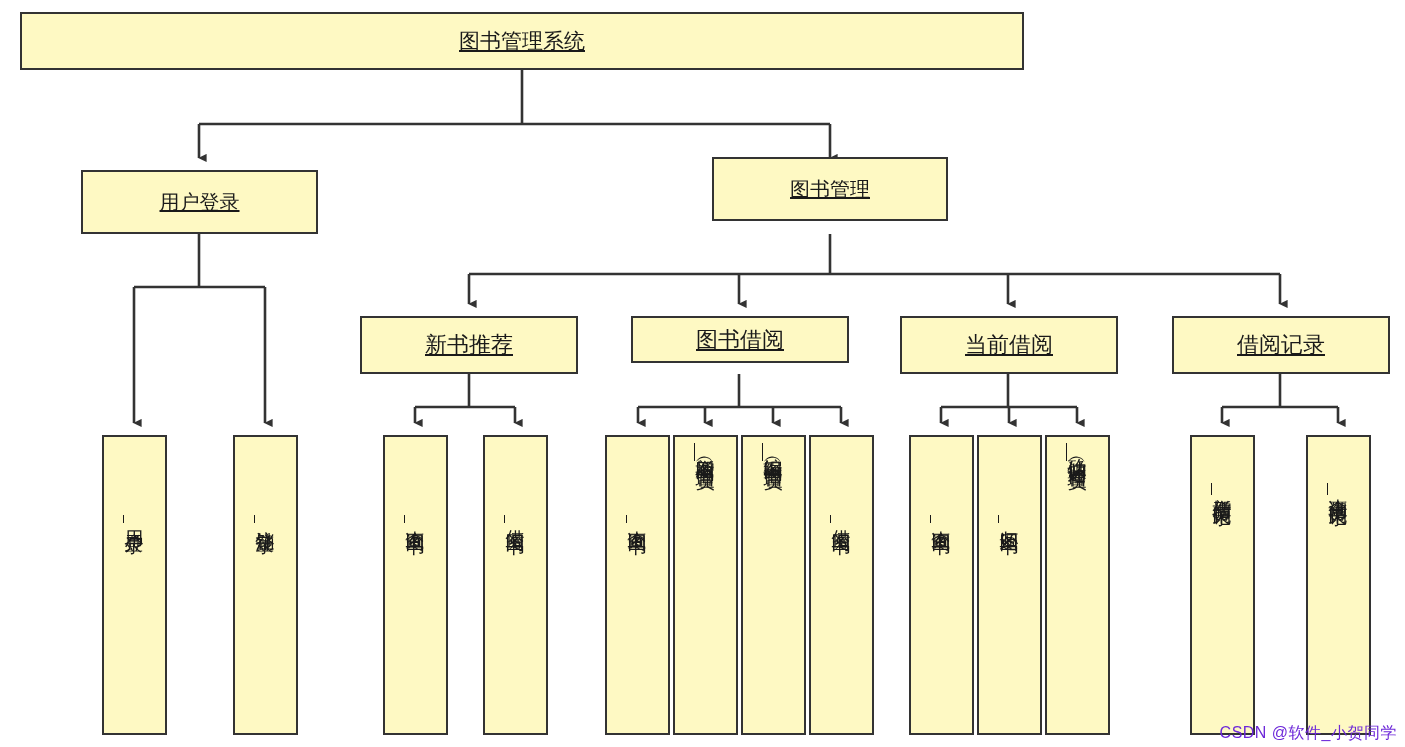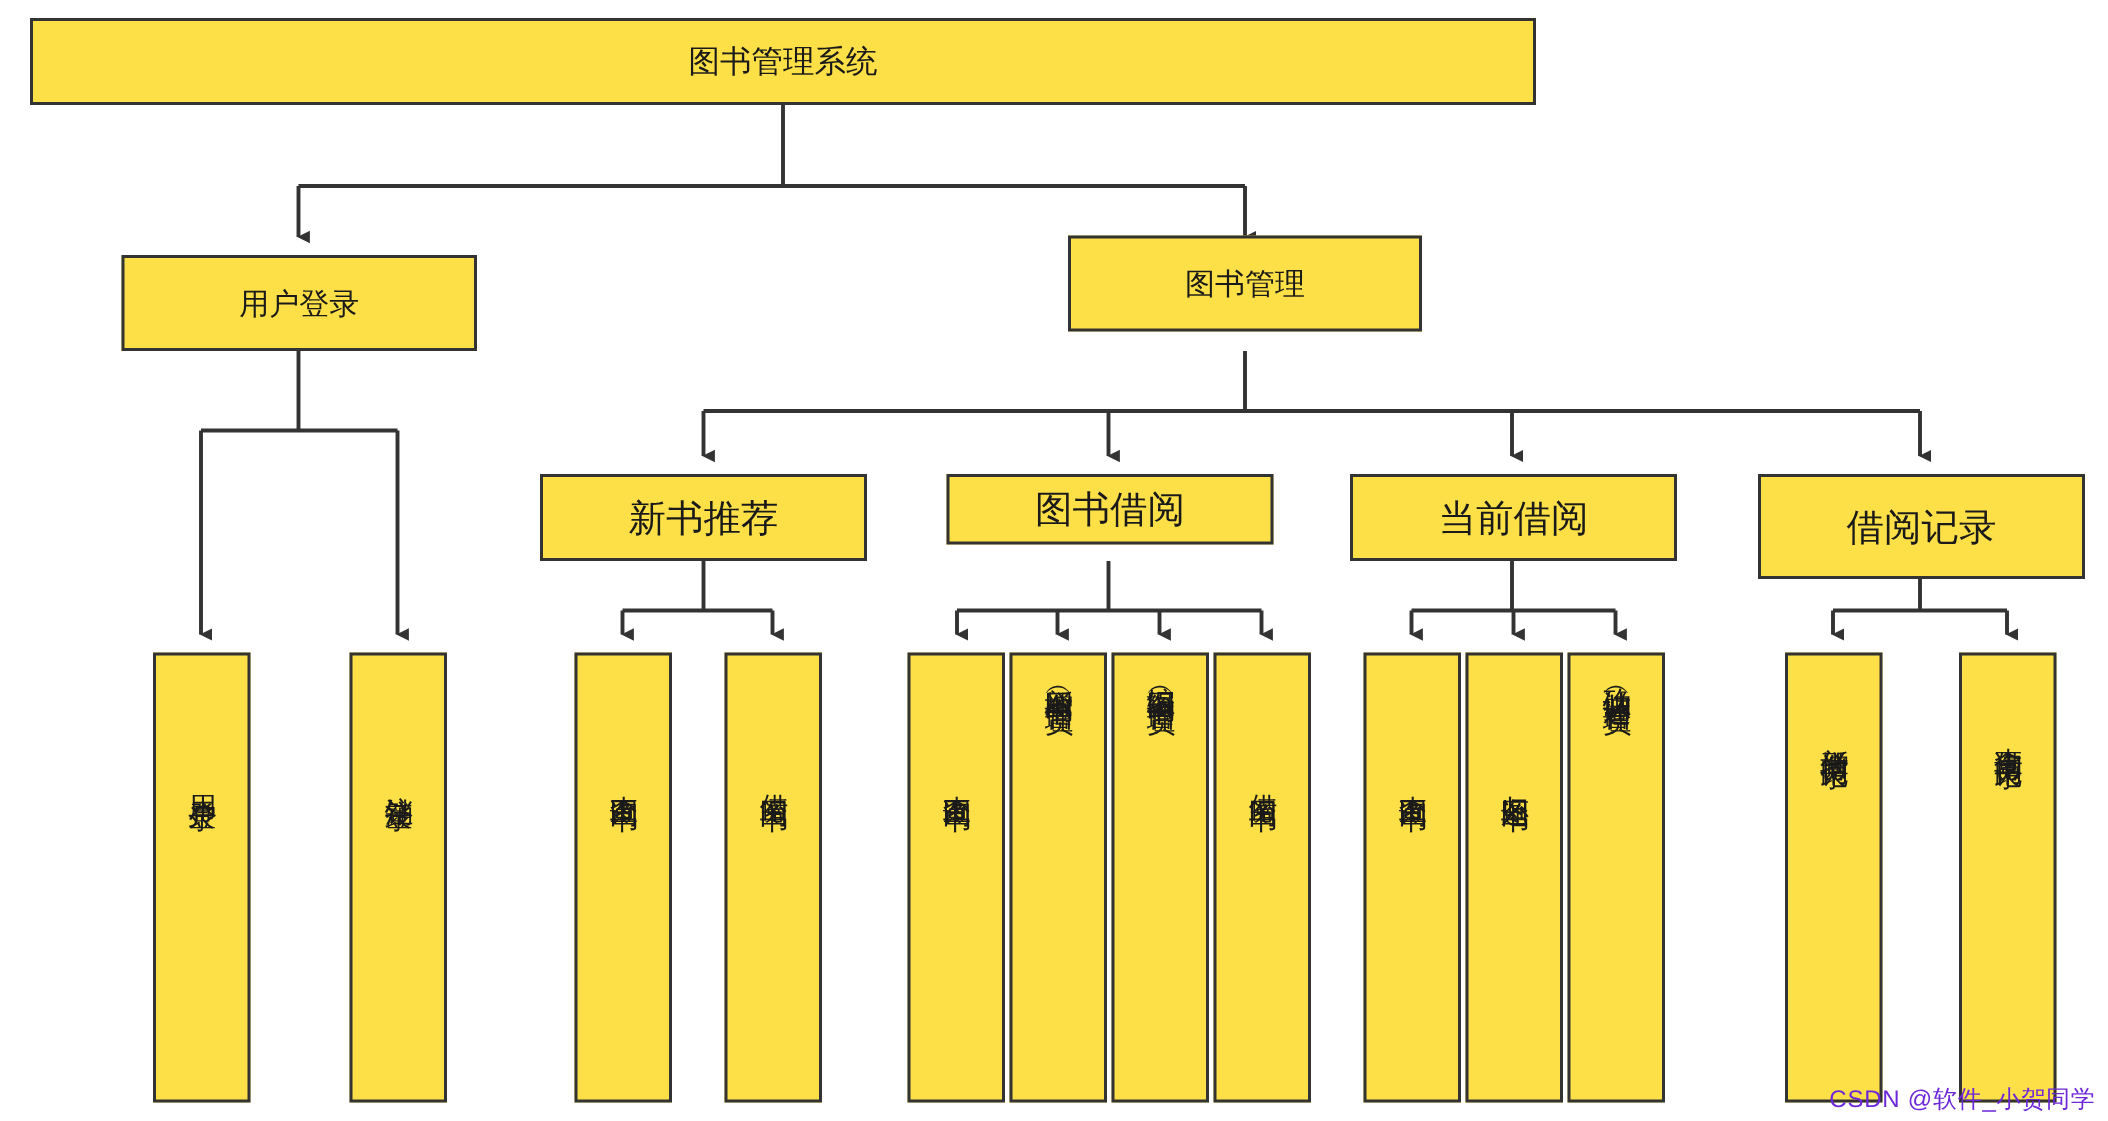--- a/index.html
+++ b/index.html
@@ -22,35 +22,36 @@
     position: absolute;
     left: 0;
     top: 0;
     width: 1405px;
     height: 747px;
     pointer-events: none;
   }
   .node {
     position: absolute;
     box-sizing: border-box;
-    background: #fde047;
+    background: #fef9c3;
     border: 2px solid #333333;
     display: flex;
     align-items: center;
     justify-content: center;
     color: #1a1a1a;
+    text-decoration: underline;
   }
   .node.root {
     font-size: 21px;
   }
   .node.level2 {
     font-size: 20px;
   }
   .node.level3 {
-    font-size: 25px;
+    font-size: 22px;
   }
   .node.leaf {
     font-size: 19px;
     align-items: flex-start;
     justify-content: center;
     padding-top: 0;
   }
   .node.leaf .vtext {
     writing-mode: vertical-rl;
     text-orientation: upright;
@@ -154,21 +155,21 @@
 
   <div class="node level3" style="left:360px; top:316px; width:218px; height:58px;">
     <span class="label">新书推荐</span>
   </div>
   <div class="node level3" style="left:631px; top:316px; width:218px; height:47px;">
     <span class="label">图书借阅</span>
   </div>
   <div class="node level3" style="left:900px; top:316px; width:218px; height:58px;">
     <span class="label">当前借阅</span>
   </div>
-  <div class="node level3" style="left:1172px; top:316px; width:218px; height:70px;">
+  <div class="node level3" style="left:1172px; top:316px; width:218px; height:58px;">
     <span class="label">借阅记录</span>
   </div>
 
   <div class="node leaf pad-top" style="left:102px; top:435px; width:65px; height:300px;">
     <span class="vtext">用户登录</span>
   </div>
   <div class="node leaf pad-top" style="left:233px; top:435px; width:65px; height:300px;">
     <span class="vtext">注销登录</span>
   </div>
 

